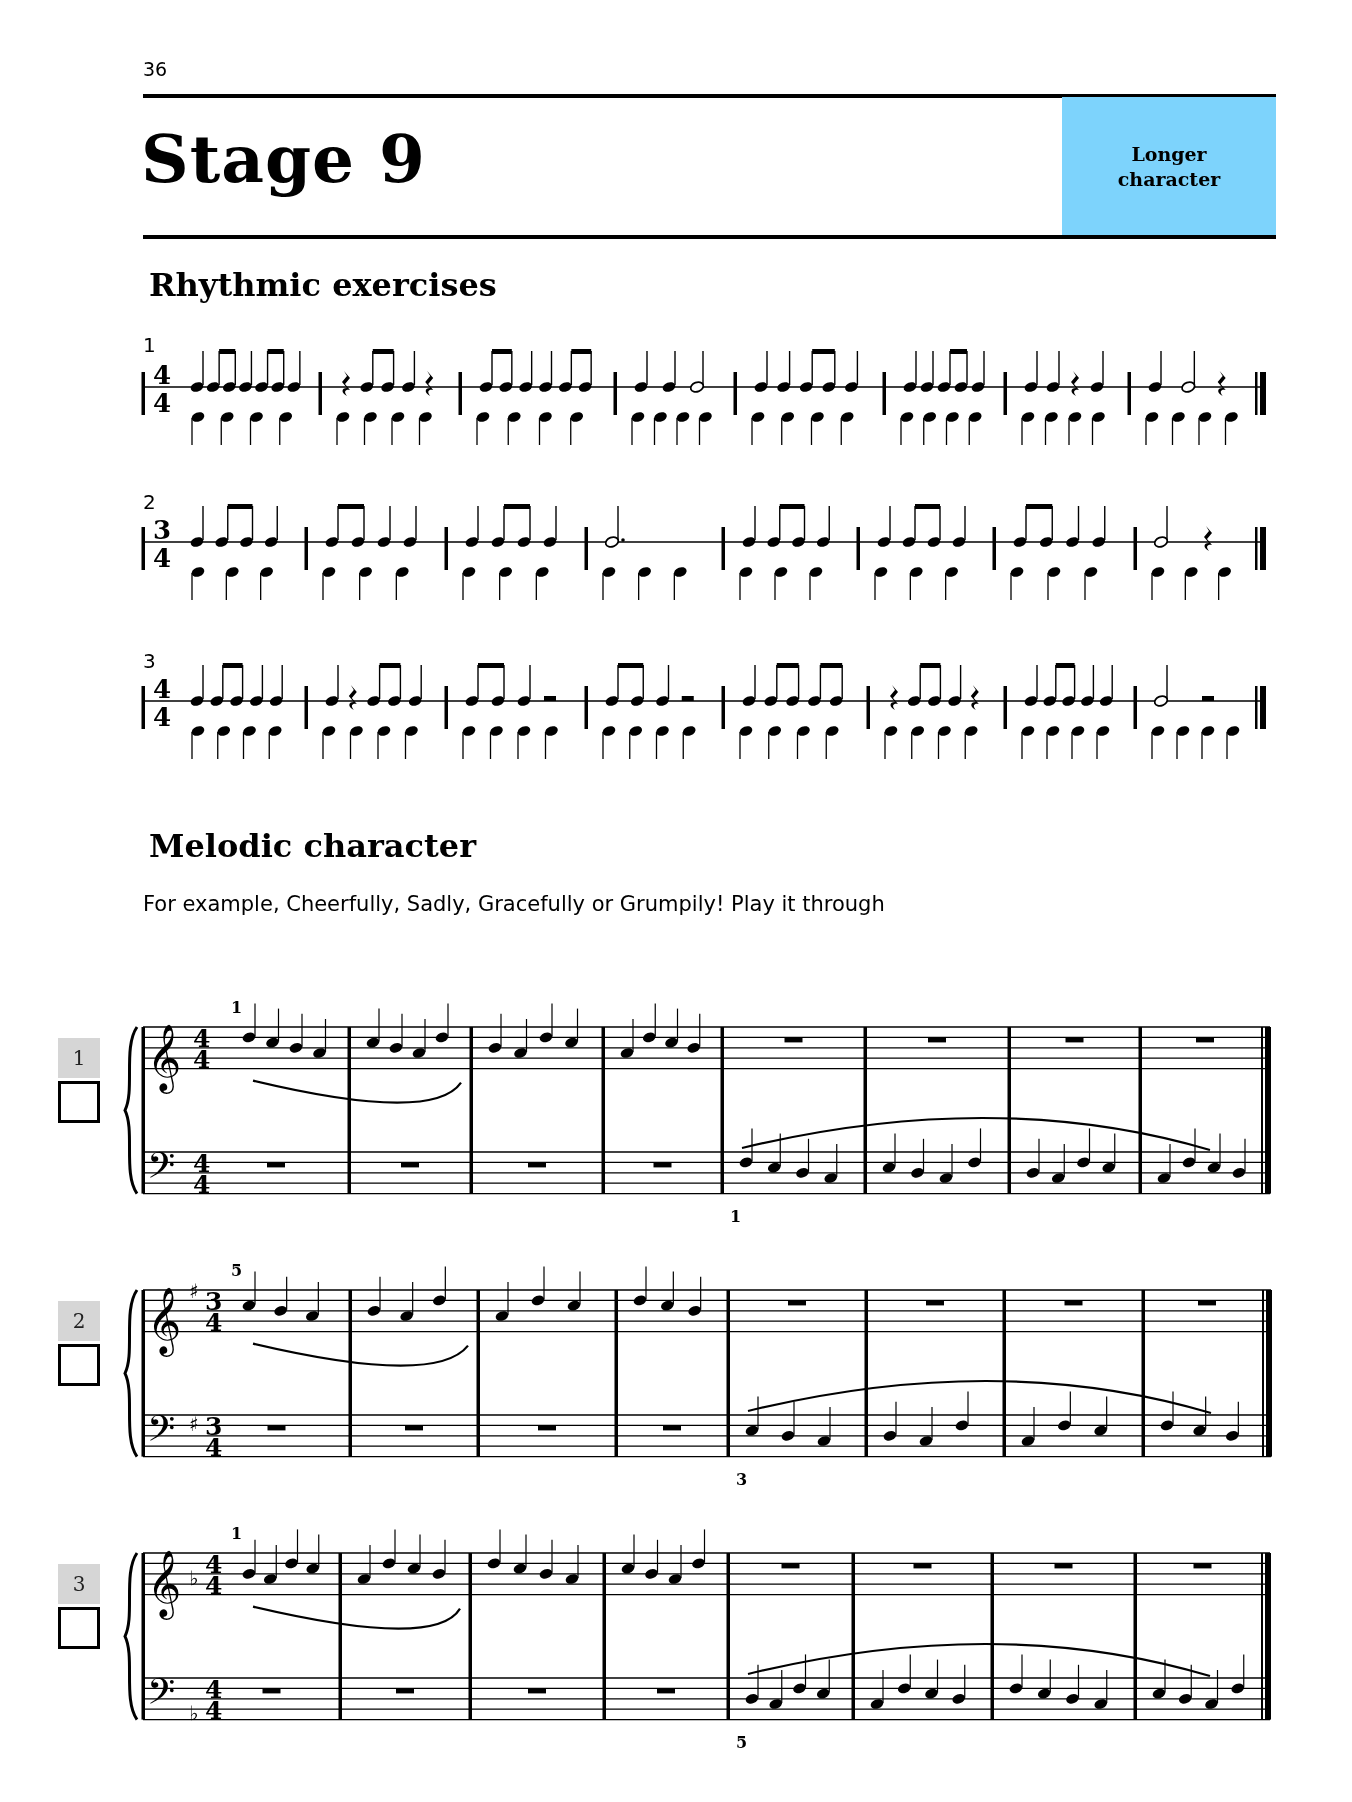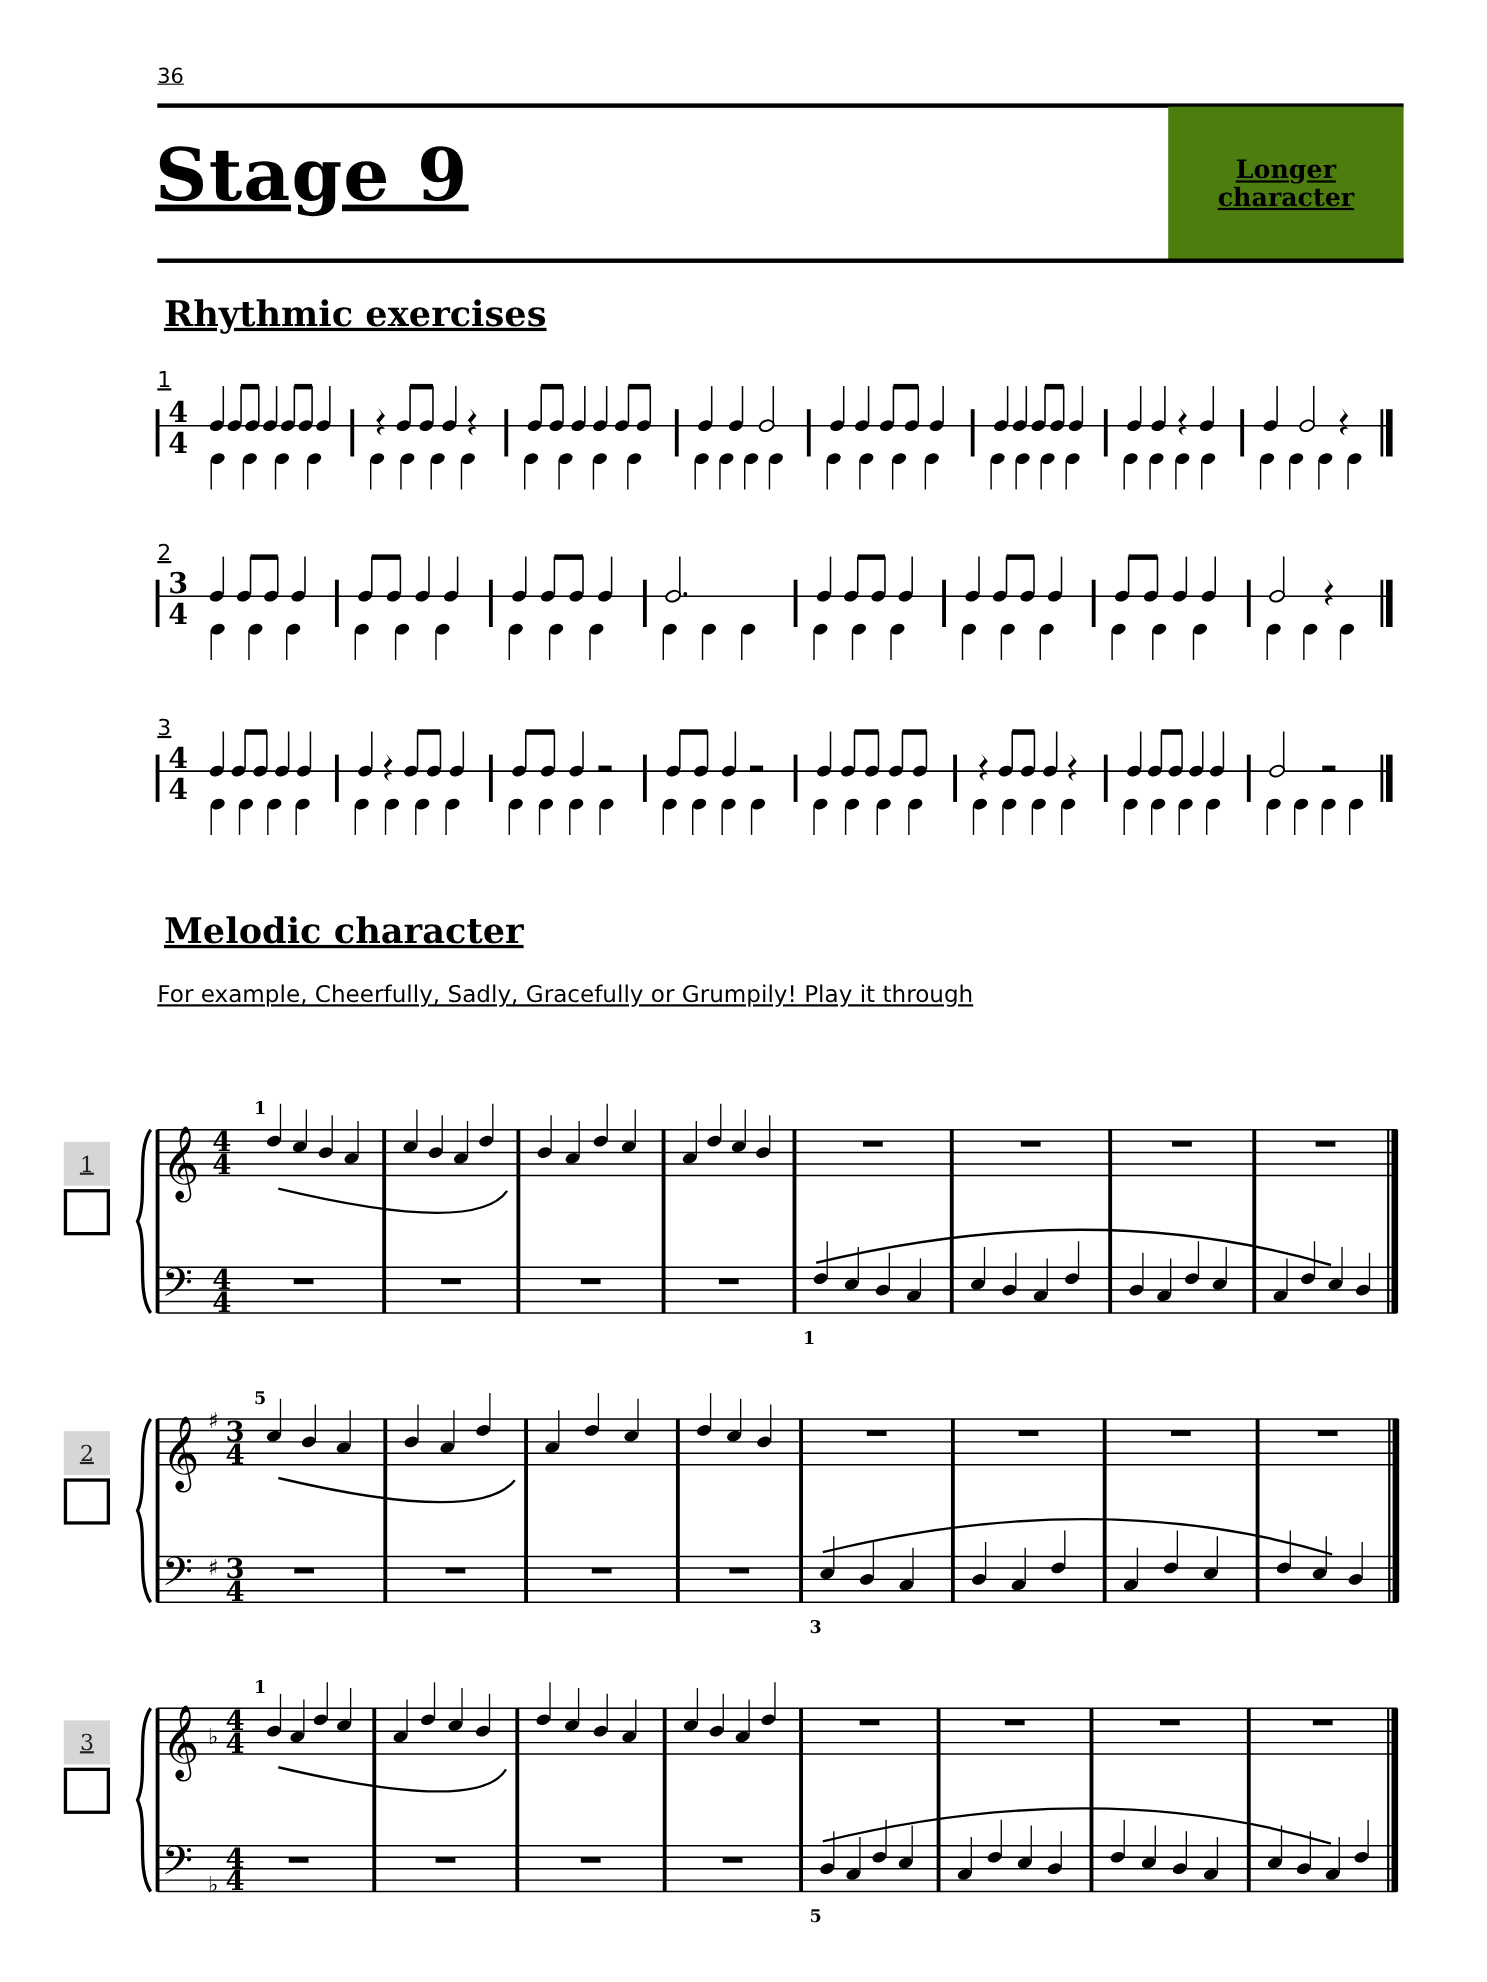--- a/index.html
+++ b/index.html
@@ -1,21 +1,21 @@
 <!DOCTYPE html>
 <html><head>
 <meta charset="utf-8">
 <style>
   html, body { margin:0; padding:0; background:#ffffff; }
   body { width:1352px; height:1802px; position:relative; overflow:hidden; font-family:"DejaVu Serif", serif; color:#000; }
-  .abs { position:absolute;text-decoration:underline; }
+  .abs { position:absolute; }
   .page-num { left:143px; top:58px; font-family:"DejaVu Sans", sans-serif; font-size:19px; }
   .rule { left:143px; width:1133px; height:4px; background:#000; }
   .title { left:141px; top:126px; font-family:"DejaVu Serif", serif; font-weight:bold; font-size:66px; line-height:66px; letter-spacing:1px; }
-  .tag-box { left:1062px; top:97px; width:214px; height:139px; background:#4d7c0f; display:flex; flex-direction:column; align-items:center; justify-content:center; font-weight:bold; font-size:23px; line-height:25px; text-align:center; }
+  .tag-box { left:1062px; top:97px; width:214px; height:139px; background:#7dd3fc; display:flex; flex-direction:column; align-items:center; justify-content:center; font-weight:bold; font-size:19px; line-height:25px; text-align:center; }
   .h2 { left:149px; font-weight:bold; font-size:32px; line-height:38px; }
   .para { left:143px; top:889px; width:900px; font-family:"DejaVu Sans", sans-serif; font-size:21px; line-height:31px; }
   .ex-label { font-family:"DejaVu Sans", sans-serif; font-size:20px; }
   .ex-num-box { left:58px; width:42px; height:40px; background:#d6d6d6; display:flex; align-items:center; justify-content:center; font-size:20px; color:#222; }
   .ex-check { left:58px; width:36px; height:36px; border:3px solid #000; background:#fff; }
   svg { position:absolute; left:0; top:0; }
 </style>
 </head>
 <body>
 

